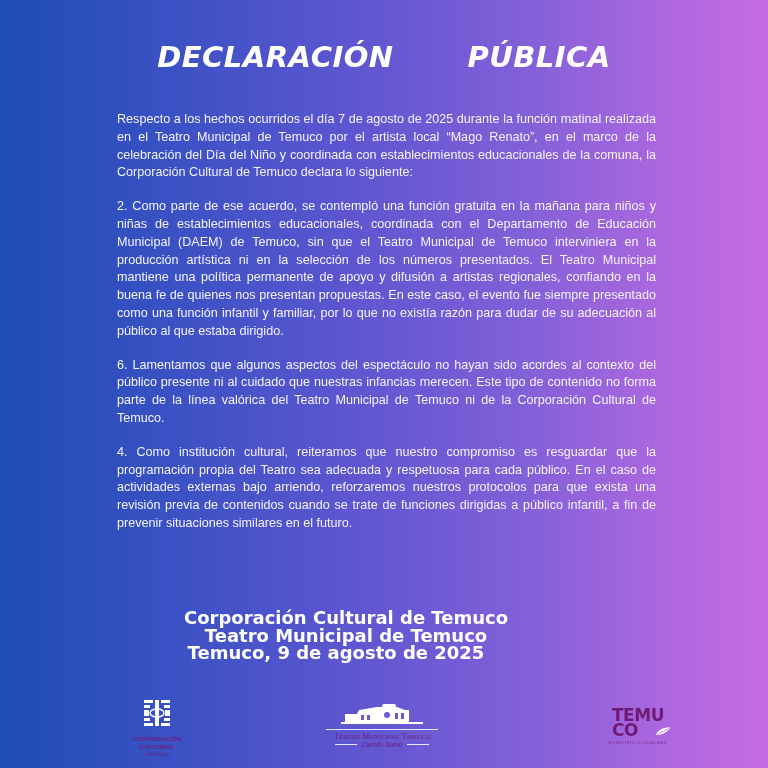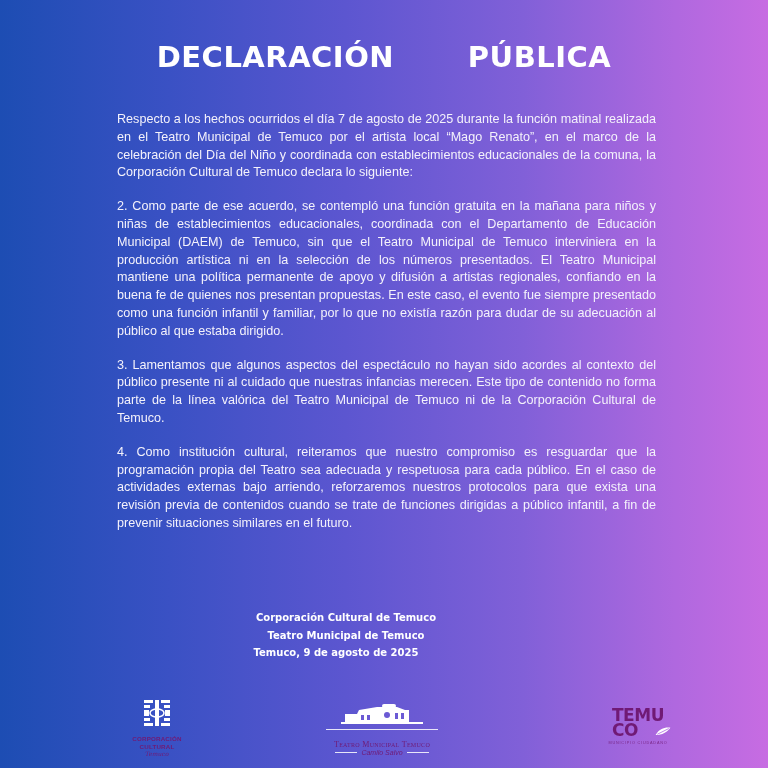--- a/index.html
+++ b/index.html
@@ -18,47 +18,47 @@
   }
   .body-text {
     position:absolute; left:113px; top:111px; width:543px;
     font-size:12.6px; line-height:17.8px; text-align:justify;
     color:#f4f2fb;
   }
   .body-text p { margin:0 0 16px 4px; }
   .signature {
     position:absolute; top:609px; left:0; width:692px; text-align:center;
     font-family: "DejaVu Sans", sans-serif;
-    font-weight:bold; font-size:10px; line-height:17.5px;
+    font-weight:bold; font-size:18px; line-height:17.5px;
   }
   .signature div:nth-child(3){ margin-left:-20px; }
   .logo { position:absolute; color:#701a75; text-align:center; }
   .logo-corp { left:124px; top:698px; width:66px; }
   .logo-corp .mark { width:30px; height:30px; margin:0 auto 3px; }
   .logo-corp .t1 { font-size:6.2px; font-weight:bold; line-height:7.5px; letter-spacing:0.2px; }
   .logo-corp .t2 { font-family:"DejaVu Serif", serif; font-style:italic; font-size:6px; line-height:8px; }
   .logo-teatro { left:326px; top:702px; width:112px; }
   .logo-teatro .bldg { width:90px; height:22px; margin:0 auto; }
-  .logo-teatro .name { font-family:"Liberation Serif", serif; font-size:8px; letter-spacing:0.3px; border-top:1px solid rgba(255,255,255,0.85); padding-top:10px; margin-top:1px; font-variant:small-caps; }
+  .logo-teatro .name { font-family:"Liberation Serif", serif; font-size:8px; letter-spacing:0.3px; border-top:1px solid rgba(255,255,255,0.85); padding-top:2px; margin-top:1px; font-variant:small-caps; }
   .logo-teatro .sub { font-family:Liberation Sans, sans-serif; font-style:italic; font-size:7px; display:flex; align-items:center; justify-content:center; gap:4px;text-align:right; }
   .logo-teatro .sub:before, .logo-teatro .sub:after { content:""; display:block; width:22px; height:1px; background:rgba(255,255,255,0.85); }
   .logo-temuco { left:604px; top:708px; width:68px; }
   .logo-temuco .w1, .logo-temuco .w2 { font-family:"DejaVu Sans", sans-serif; font-weight:bold; font-size:17px; line-height:15px; letter-spacing:-0.5px; text-align:left; padding-left:8px; }
   .logo-temuco .w2 { display:flex; align-items:center; gap:16px; }
   .logo-temuco .tag { font-size:3.8px; letter-spacing:0.8px; margin-top:3px; opacity:0.85; }
 </style>
 </head>
 <body>
 
-<h1 class="title" style="margin:0;white-space:pre;">DECLARACIÓN   PÚBLICA</h1>
+<h1 class="title" style="margin:0;white-space:pre;font-style:italic;">DECLARACIÓN   PÚBLICA</h1>
 
 <div class="body-text">
   <p>Respecto a los hechos ocurridos el día 7 de agosto de 2025 durante la función matinal realizada en el Teatro Municipal de Temuco por el artista local “Mago Renato”, en el marco de la celebración del Día del Niño y coordinada con establecimientos educacionales de la comuna, la Corporación Cultural de Temuco declara lo siguiente:</p>
   <p>2. Como parte de ese acuerdo, se contempló una función gratuita en la mañana para niños y niñas de establecimientos educacionales, coordinada con el Departamento de Educación Municipal (DAEM) de Temuco, sin que el Teatro Municipal de Temuco interviniera en la producción artística ni en la selección de los números presentados. El Teatro Municipal mantiene una política permanente de apoyo y difusión a artistas regionales, confiando en la buena fe de quienes nos presentan propuestas. En este caso, el evento fue siempre presentado como una función infantil y familiar, por lo que no existía razón para dudar de su adecuación al público al que estaba dirigido.</p>
-  <p>3. Lamentamos que algunos aspectos del espectáculo no hayan sido acordes al contexto del público presente ni al cuidado que nuestras infancias merecen. Este tipo de contenido no forma parte de la línea valórica del Teatro Municipal de Temuco ni de la Corporación Cultural de Temuco.</p>
+  <p>6. Lamentamos que algunos aspectos del espectáculo no hayan sido acordes al contexto del público presente ni al cuidado que nuestras infancias merecen. Este tipo de contenido no forma parte de la línea valórica del Teatro Municipal de Temuco ni de la Corporación Cultural de Temuco.</p>
   <p>4. Como institución cultural, reiteramos que nuestro compromiso es resguardar que la programación propia del Teatro sea adecuada y respetuosa para cada público. En el caso de actividades externas bajo arriendo, reforzaremos nuestros protocolos para que exista una revisión previa de contenidos cuando se trate de funciones dirigidas a público infantil, a fin de prevenir situaciones similares en el futuro.</p>
 </div>
 
 <div class="signature">
   <div>Corporación Cultural de Temuco</div>
   <div>Teatro Municipal de Temuco</div>
   <div>Temuco, 9 de agosto de 2025</div>
 </div>
 
 <div class="logo logo-corp">

